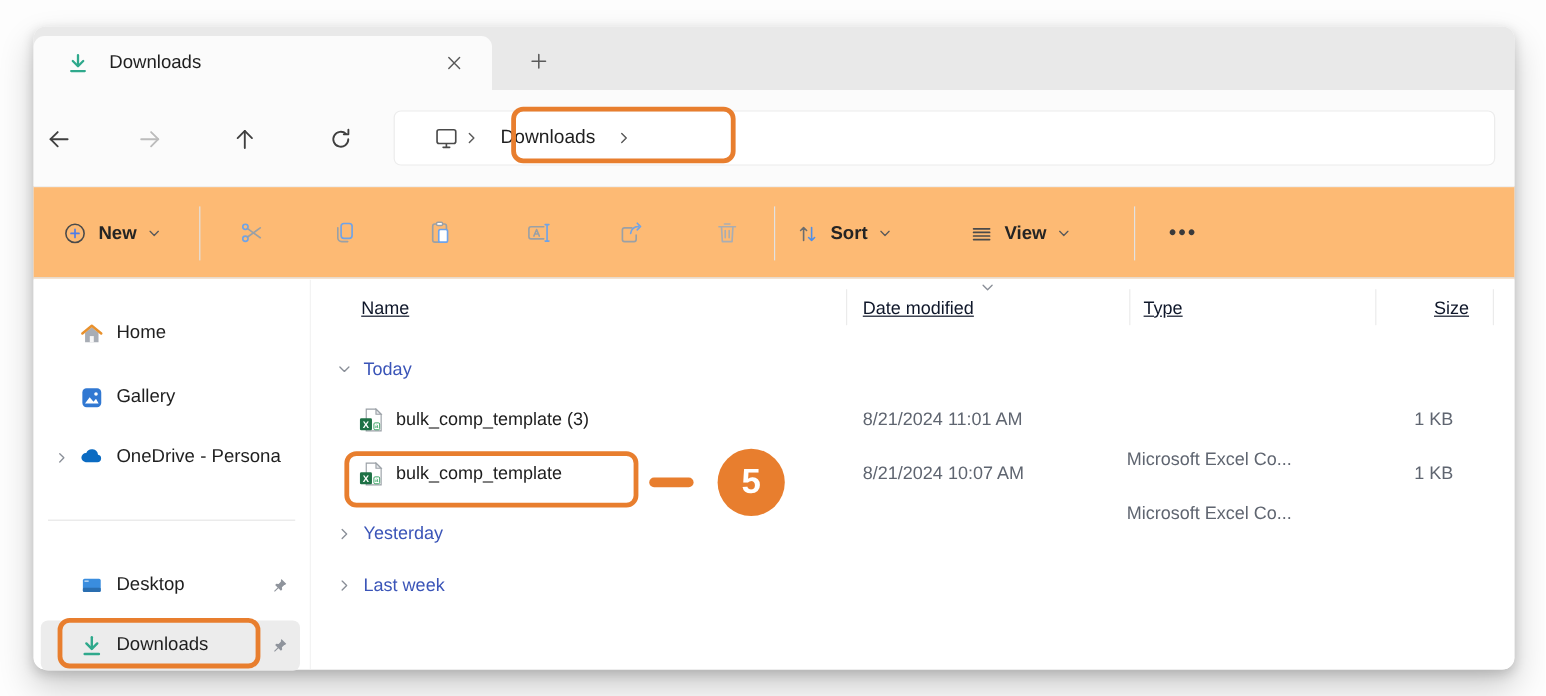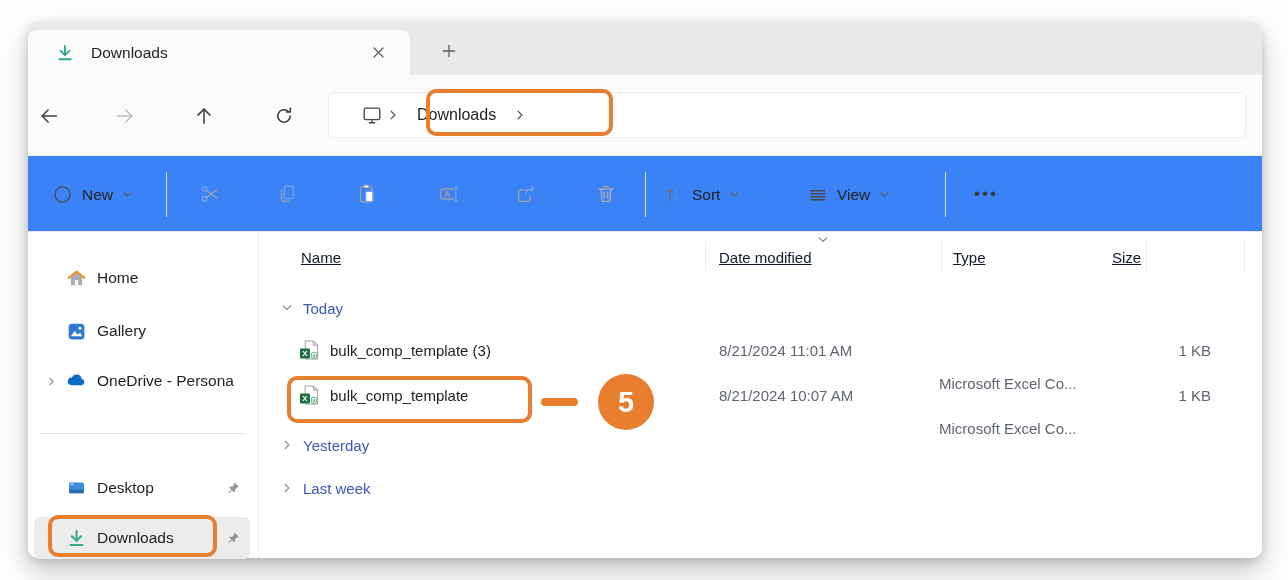--- a/index.html
+++ b/index.html
@@ -22,21 +22,21 @@
 
   
   .navbar { position:relative; height:80px; background:#fbfbfb; }
   .nav-btn { position:absolute; top:24px; width:34px; height:34px; display:flex; align-items:center; justify-content:center; border-radius:6px; }
   .breadcrumb-bar { position:absolute; left:300px; right:16px; top:17px; height:46px; background:#ffffff;
                     border:1px solid #ececec; border-radius:6px; display:flex; align-items:center; padding-left:32px; }
   .crumb-label { font-size:16px; color:#1f1f1f; margin:0 14px 0 14px; }
   .crumb-chevron { display:flex; align-items:center; margin:0 4px; }
 
   
-  .toolbar { position:relative; height:77px; background:#3b82f6; border-top:1px solid #efefef; border-bottom:1px solid #e3e3e3; }
+  .toolbar { position:relative; height:77px; background:#fdba74; border-top:1px solid #efefef; border-bottom:1px solid #e3e3e3;font-weight:bold; }
   .tb-abs { position:absolute; top:0; height:77px; display:flex; align-items:center; }
   .tb-btn { display:flex; align-items:center; gap:9px; padding:8px 10px; border-radius:6px; }
   .tb-label { font-size:15.5px; color:#242424; }
   .tb-icon-btn { position:absolute; top:18px; width:40px; height:40px; display:flex; align-items:center; justify-content:center; border-radius:6px; }
   .tb-divider { position:absolute; top:16px; width:1px; height:45px; background:#e2e2e2; }
   .more-dots { font-size:17px; color:#3a3a3a; letter-spacing:2px; }
 
   
   .content { position:absolute; top:211px; left:0; right:0; bottom:0; display:flex; background:#ffffff; border-radius:0 0 10px 10px; }
 
@@ -351,21 +351,21 @@
       <div class="filelist">
         <div class="fl-header">
           <span class="fl-h-label" style="left:42px">Name</span>
           <span class="sort-indicator">
             <svg width="12" height="12" viewBox="0 0 16 16" fill="none" stroke="#8a8f98" stroke-width="1.5" stroke-linecap="round" stroke-linejoin="round">
                 <path d="M3 5l5 5 5-5"></path>
               </svg>
           </span>
           <span class="fl-h-label" style="left:460px">Date modified</span>
           <span class="fl-h-label" style="left:694px">Type</span>
-          <span class="fl-h-label" style="left:853px">Size</span>
+          <span class="fl-h-label" style="left:936px">Size</span>
           <span class="fl-h-sep" style="left:446px"></span>
           <span class="fl-h-sep" style="left:682px"></span>
           <span class="fl-h-sep" style="left:887px"></span>
           <span class="fl-h-sep" style="left:985px"></span>
         </div>
 
         <div class="rows">
 
           <div class="row group">
             <span class="grp-chev">

